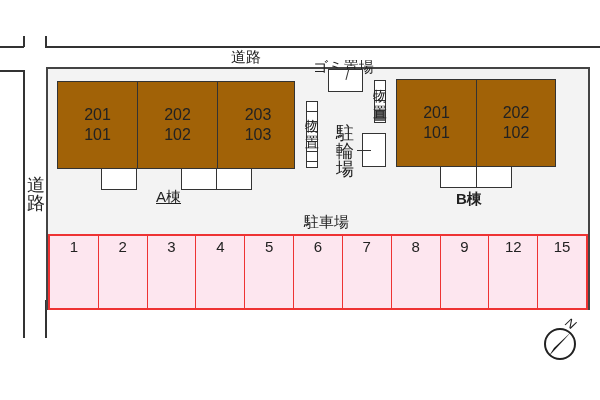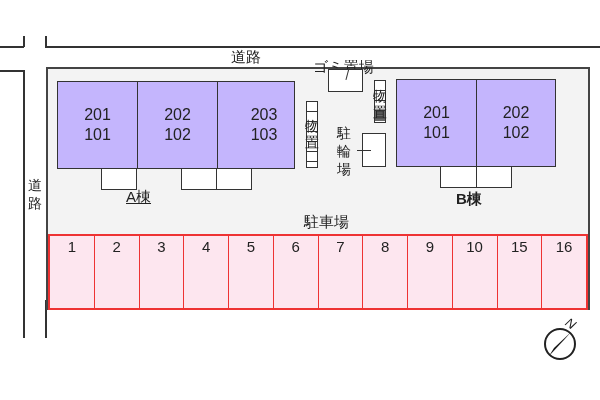--- a/index.html
+++ b/index.html
@@ -3,28 +3,28 @@
 <meta charset="utf-8">
 <style>
   html, body { margin:0; padding:0; background:#fff; }
   body { width:600px; height:400px; position:relative; overflow:hidden;
          font-family:"Liberation Sans", "DejaVu Sans", sans-serif; color:#222; }
   .abs { position:absolute; }
   .line-h { position:absolute; height:0; border-top:2px solid #333; }
   .line-v { position:absolute; width:0; border-left:2px solid #333; }
   .site { position:absolute; left:46px; top:67px; width:544px; height:243px;
           background:#f3f3f3; border:2px solid #444; box-sizing:border-box; }
-  .bldg { position:absolute; background:#c4b5fd; border:1.5px solid #333; box-sizing:border-box; }
+  .bldg { position:absolute; background:#a16207; border:1.5px solid #333; box-sizing:border-box; }
   .unit { position:absolute; top:0; bottom:0; border-right:1.5px solid #333; box-sizing:border-box;
           display:flex; flex-direction:column; align-items:center; justify-content:center;
           font-size:16px; line-height:20px; color:#222; }
   .unit:last-child { border-right:none; }
   .balcony { position:absolute; background:#fff; border:1.5px solid #333; box-sizing:border-box; }
   .label { position:absolute; font-size:15px; color:#222; white-space:nowrap; }
-  .vlabel { position:absolute; font-size:14px; color:#222; width:16px; line-height:18px; text-align:center; }
+  .vlabel { position:absolute; font-size:18px; color:#222; width:16px; line-height:18px; text-align:center; }
   .box { position:absolute; background:#fff; border:1.5px solid #333; box-sizing:border-box; }
   .parking { position:absolute; left:48px; top:234px; width:540px; height:76px;
              display:flex; border-top:2px solid #e33; border-bottom:2px solid #e33; box-sizing:border-box;
              background:#fde6ef; }
   .space { flex:1; border-left:1.5px solid #e33; box-sizing:border-box; text-align:center;
            font-size:15px; padding-top:2px; color:#222; }
   .space:first-child { border-left:2px solid #e33; }
   .space:last-child { border-right:2px solid #e33; }
   .shed { position:absolute; width:12px; background:#fff; border:1.5px solid #333; box-sizing:border-box; }
   .shed .seg { border-bottom:1px solid #333; height:10px; box-sizing:border-box; }
@@ -49,29 +49,29 @@
 
 <div class="bldg" style="left:57px;top:81px;width:238px;height:88px;">
   <div class="unit" style="left:0;width:80px;">
     <span>201</span>
     <span>101</span>
   </div>
   <div class="unit" style="left:80px;width:80px;">
     <span>202</span>
     <span>102</span>
   </div>
-  <div class="unit" style="left:168px;width:76px;">
+  <div class="unit" style="left:162px;width:76px;">
     <span>203</span>
     <span>103</span>
   </div>
 </div>
 <div class="balcony" style="left:101px;top:168px;width:36px;height:22px;"></div>
 <div class="balcony" style="left:181px;top:168px;width:36px;height:22px;"></div>
 <div class="balcony" style="left:216px;top:168px;width:36px;height:22px;"></div>
-<div class="label" style="left:126px;top:188px;text-decoration:underline;">A棟</div>
+<div class="label" style="left:156px;top:188px;text-decoration:underline;">A棟</div>
 
 <div class="bldg" style="left:396px;top:79px;width:160px;height:88px;">
   <div class="unit" style="left:0;width:80px;">
     <span>201</span>
     <span>101</span>
   </div>
   <div class="unit" style="left:80px;width:78px;">
     <span>202</span>
     <span>102</span>
   </div>
@@ -111,23 +111,22 @@
 <div class="parking">
   <div class="space">1</div>
   <div class="space">2</div>
   <div class="space">3</div>
   <div class="space">4</div>
   <div class="space">5</div>
   <div class="space">6</div>
   <div class="space">7</div>
   <div class="space">8</div>
   <div class="space">9</div>
-  <div class="space">10</div>
+  <div class="space">12</div>
   <div class="space">15</div>
-  <div class="space">16</div>
 </div>
 
 <div class="abs" style="left:540px;top:318px;width:44px;height:44px;">
   <svg width="44" height="44" viewBox="0 0 44 44">
     <circle cx="20" cy="26" r="15" fill="#fff" stroke="#222" stroke-width="2"></circle>
     <polygon points="31,14 9,38 24,22" fill="#111"></polygon>
     <polygon points="31,14 9,38 14,30" fill="#111"></polygon>
   </svg>
   <span style="position:absolute;left:26px;top:-2px;font-size:13px;font-style:italic;transform:rotate(35deg);">N</span>
 </div>

